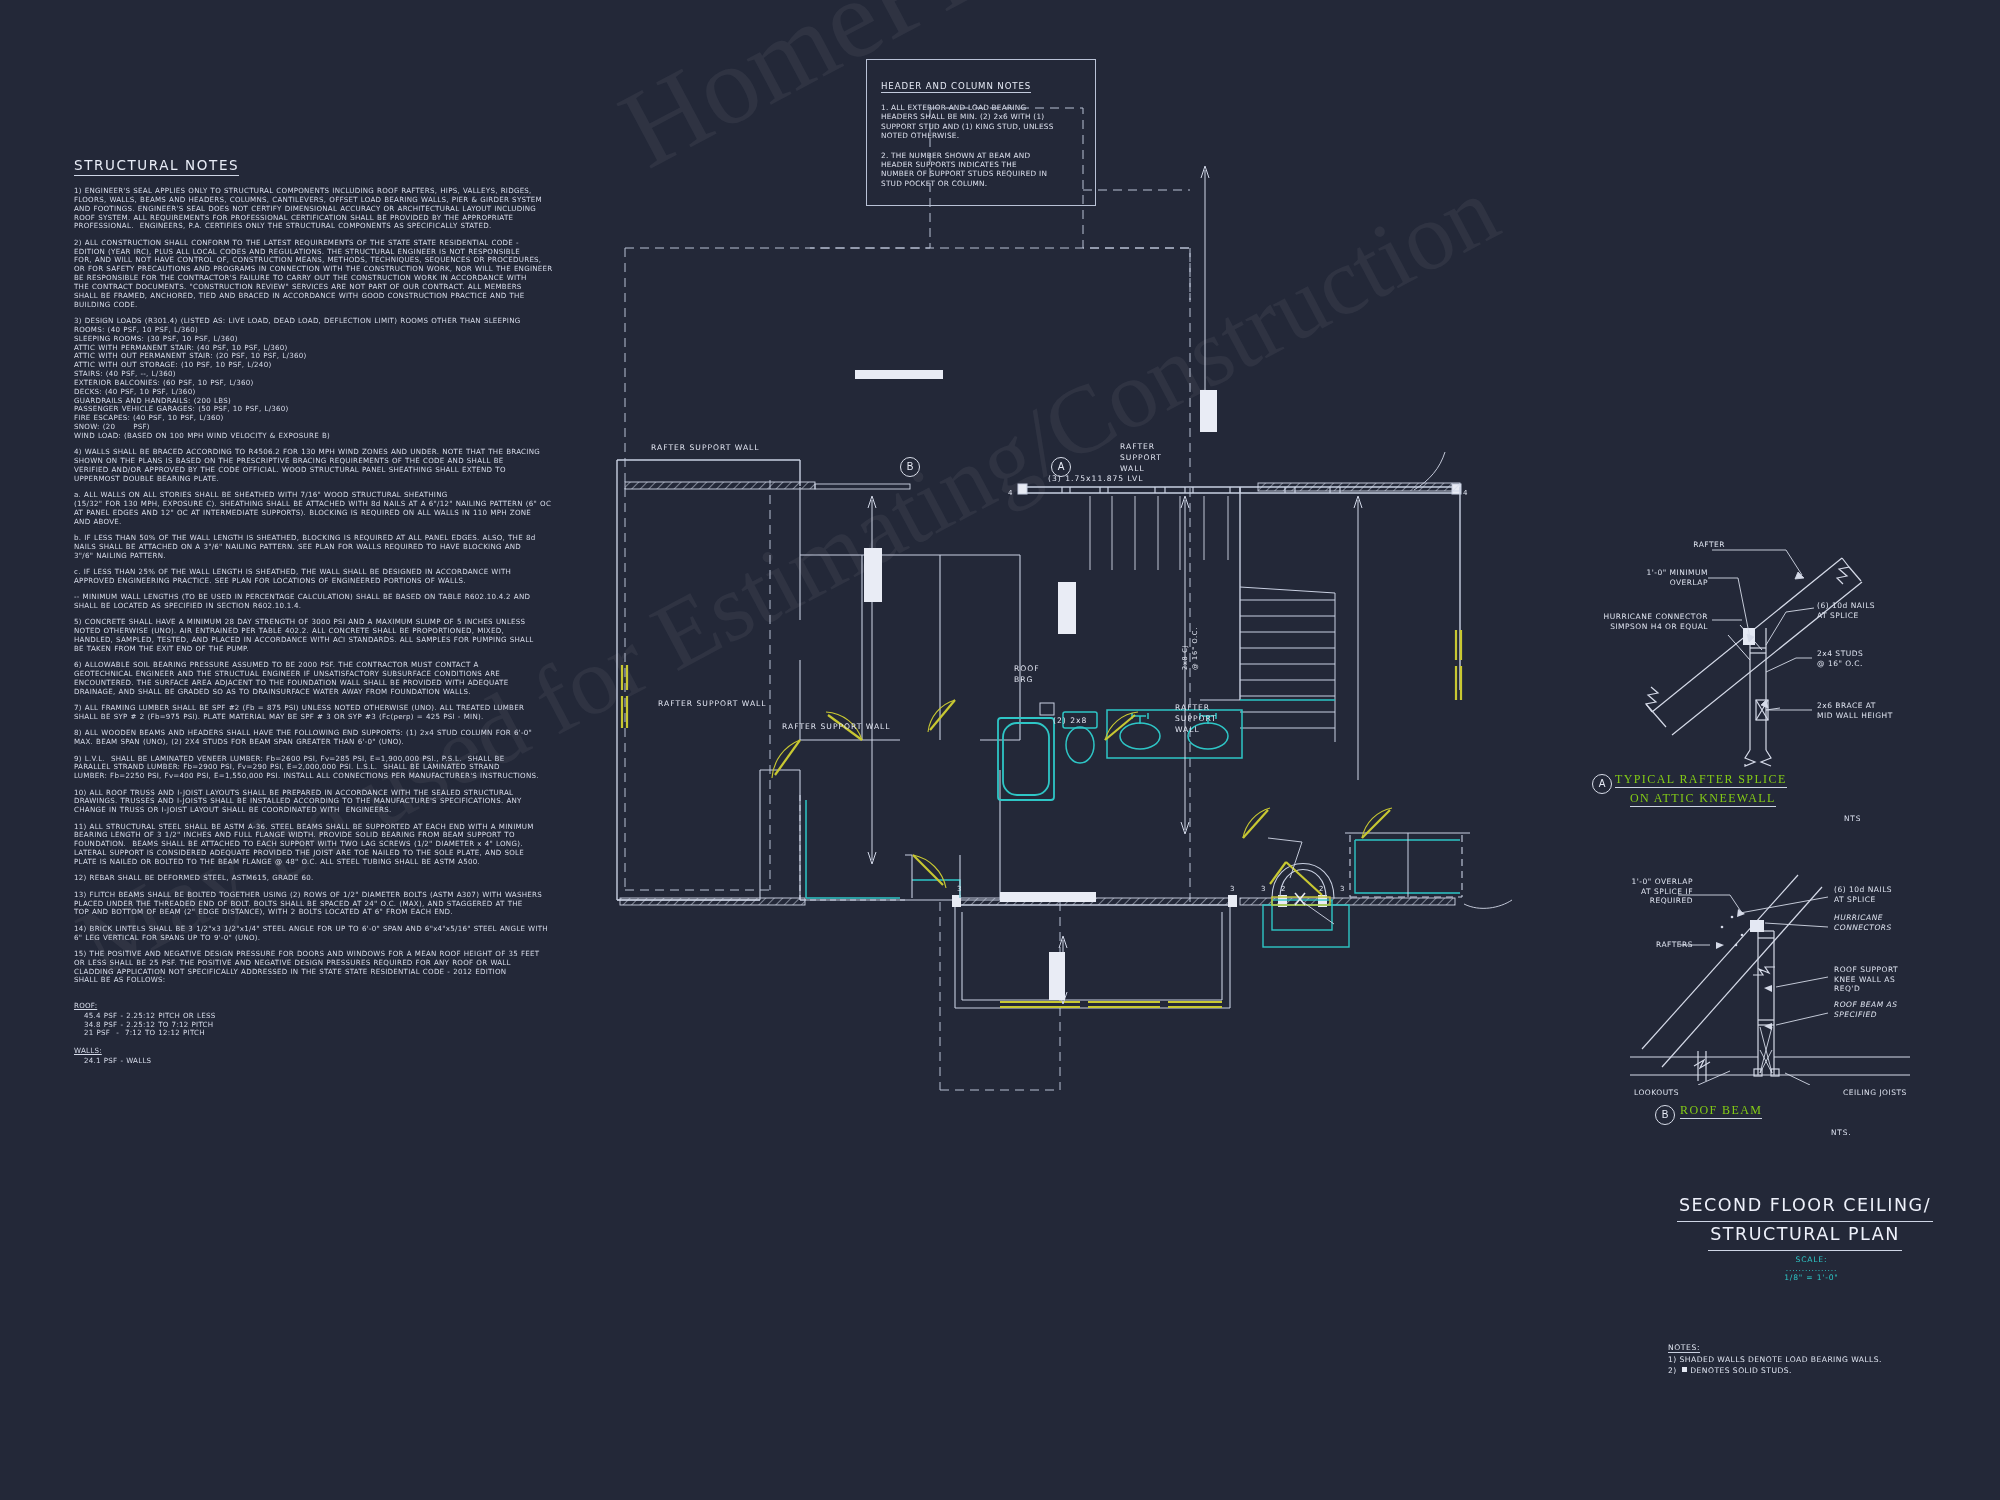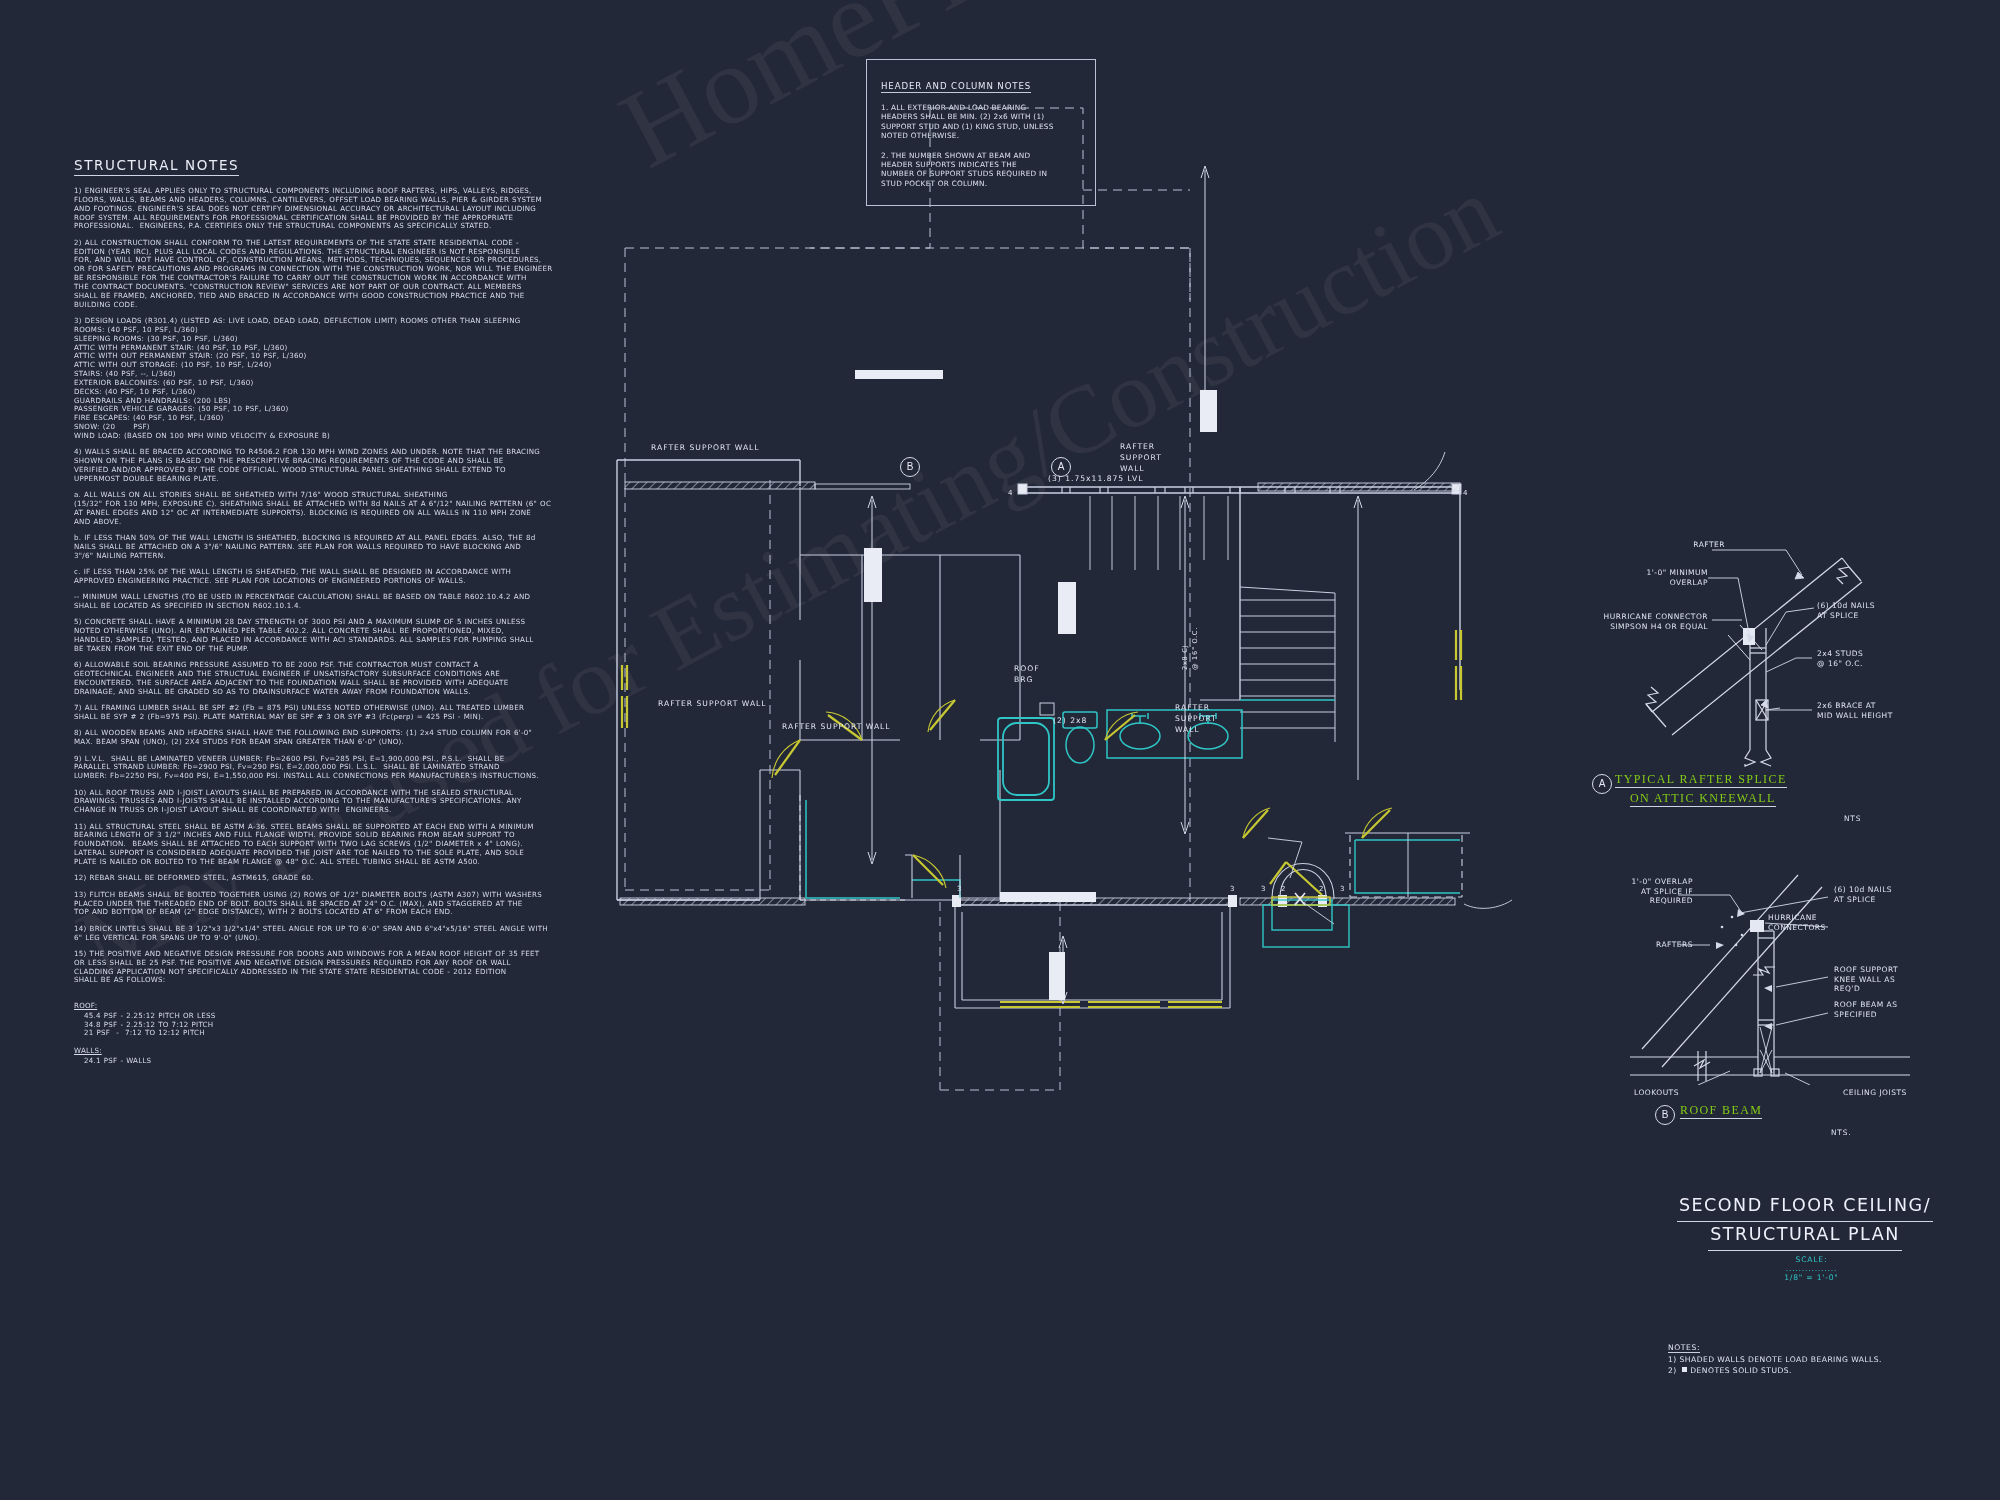--- a/index.html
+++ b/index.html
@@ -916,26 +916,26 @@
       <path d="M182 188 l-8 3 l8 4 z"></path>
     </g>
   </svg>
 
   <div class="det-lbl r" style="left:1593px; top:877px; width:100px;">1'-0" OVERLAP
 AT SPLICE IF
 REQUIRED</div>
   <div class="det-lbl r" style="left:1618px; top:940px; width:75px;">RAFTERS</div>
   <div class="det-lbl" style="left:1834px; top:885px;">(6) 10d NAILS
 AT SPLICE</div>
-  <div class="det-lbl" style="left:1768px; top:913px;">HURRICANE
+  <div class="det-lbl" style="left:1834px; top:913px;font-style:italic;">HURRICANE
 CONNECTORS</div>
   <div class="det-lbl" style="left:1834px; top:965px;">ROOF SUPPORT
 KNEE WALL AS
 REQ'D</div>
-  <div class="det-lbl" style="left:1834px; top:1000px;">ROOF BEAM AS
+  <div class="det-lbl" style="left:1834px; top:1000px;font-style:italic;">ROOF BEAM AS
 SPECIFIED</div>
   <div class="det-lbl" style="left:1634px; top:1088px;">LOOKOUTS</div>
   <div class="det-lbl" style="left:1843px; top:1088px;">CEILING JOISTS</div>
 
   <div class="bubble" style="left:1655px; top:1105px;">B</div>
   <div class="det-title" style="left:1680px; top:1103px;"><span class="u">ROOF BEAM</span></div>
   <div class="det-nts" style="left:1831px; top:1128px;">NTS.</div>
 
   <div id="sheet-title">
     <div class="ln">SECOND FLOOR CEILING/</div><br>

